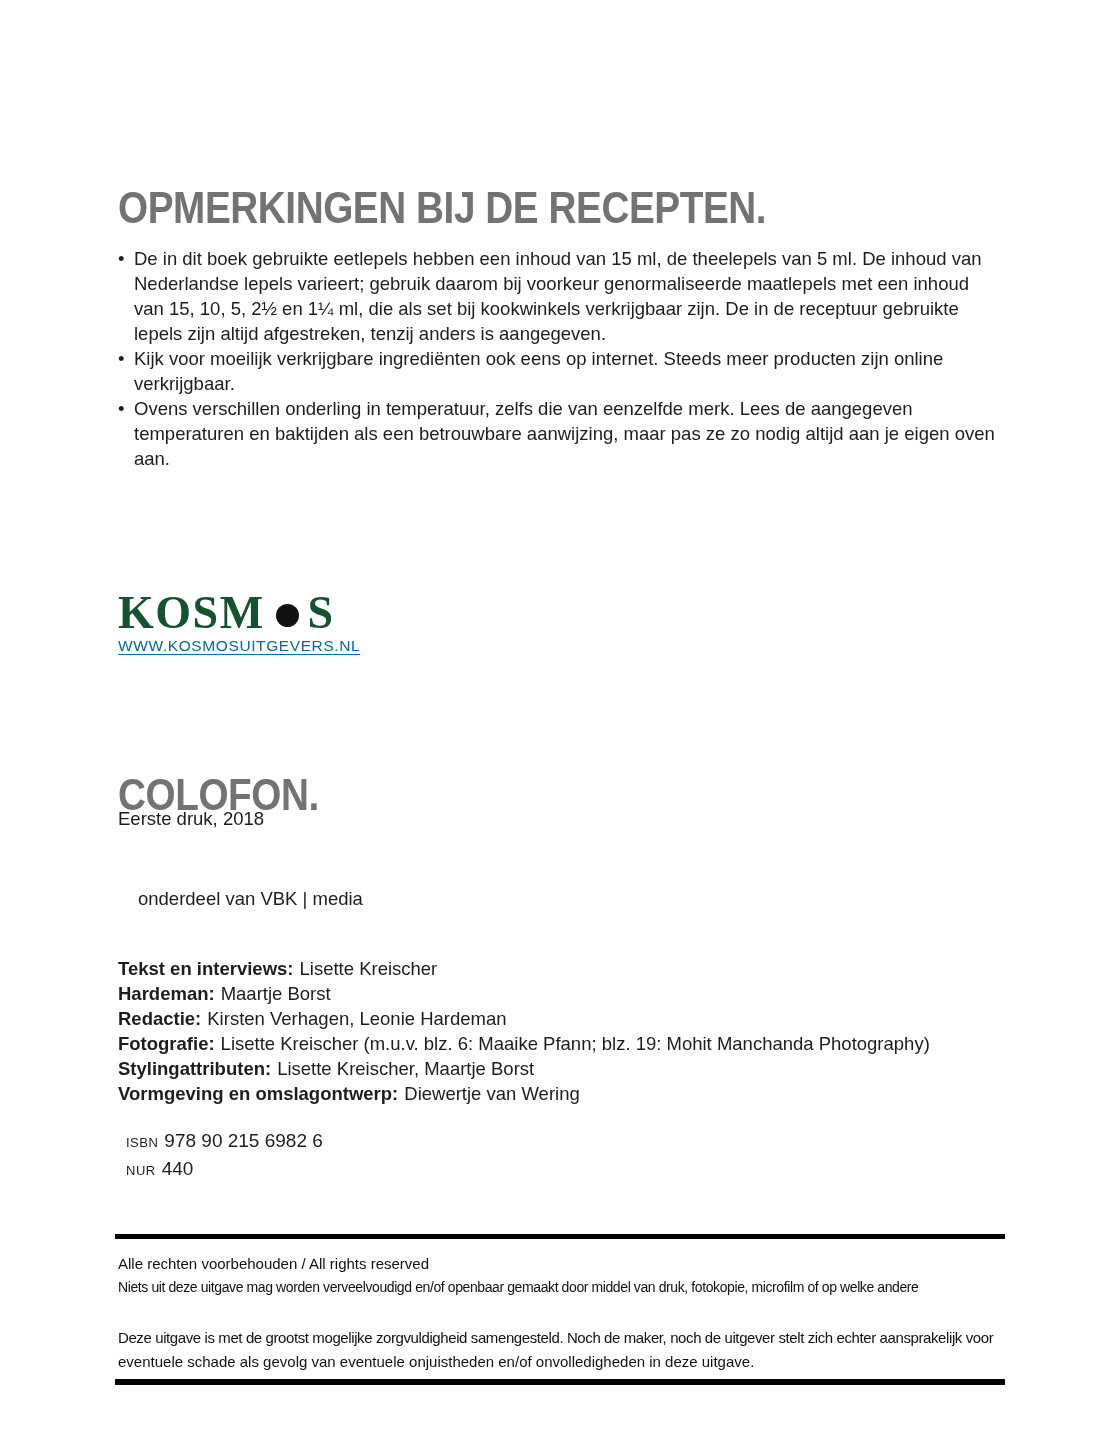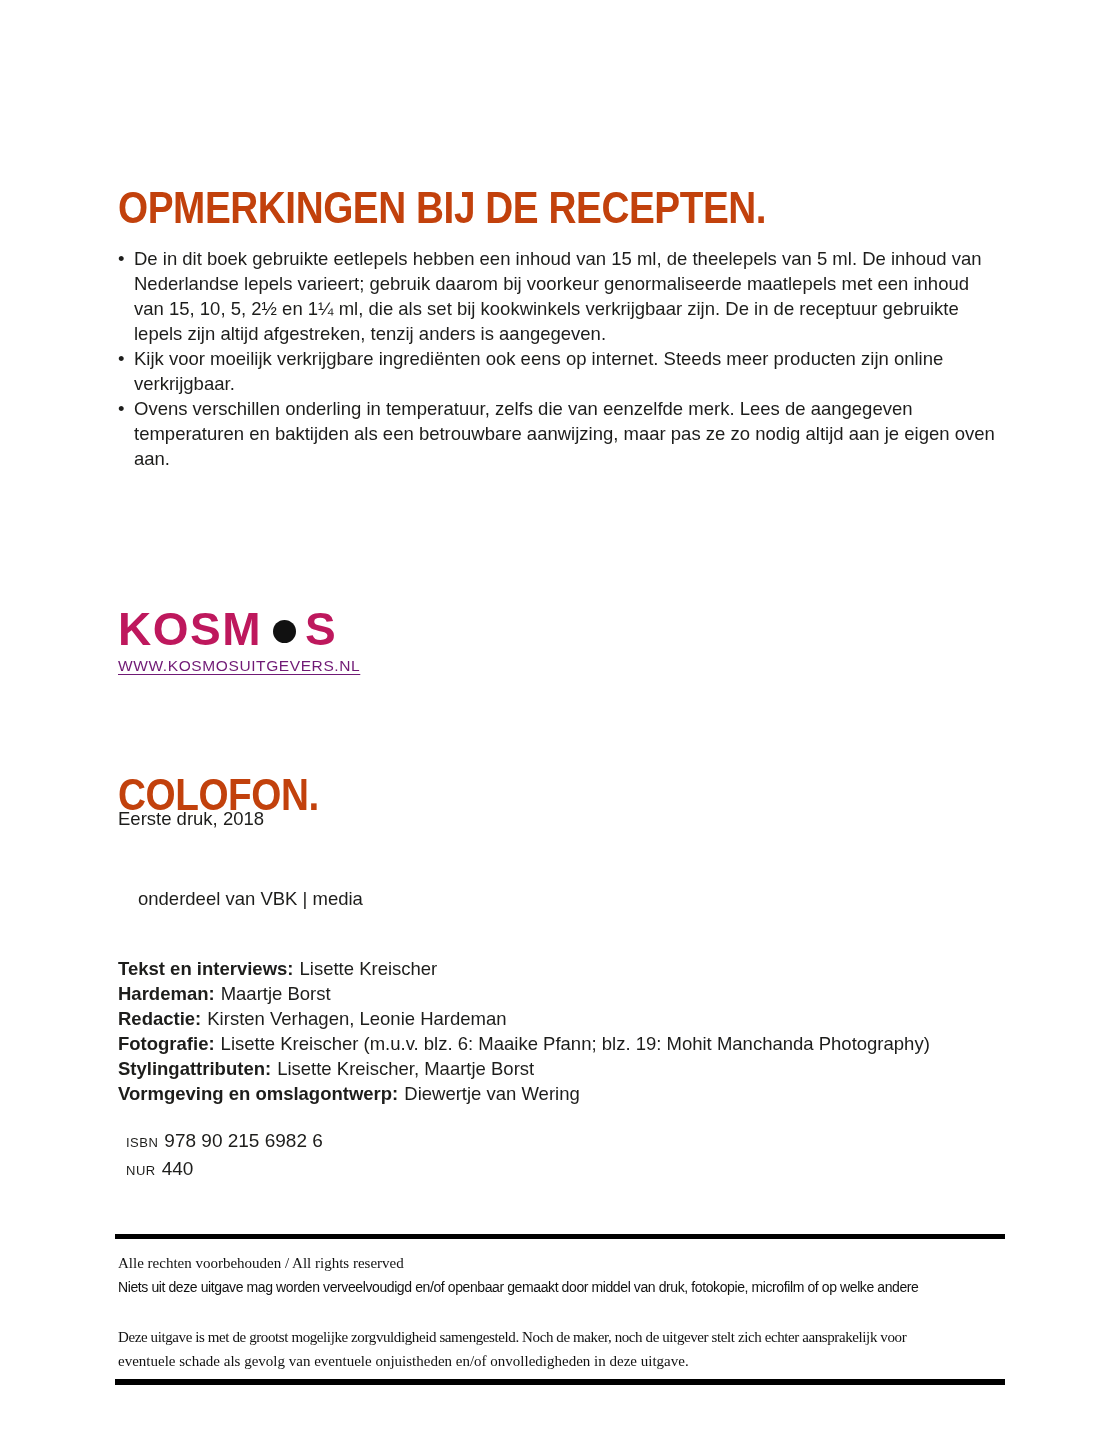--- a/index.html
+++ b/index.html
@@ -13,21 +13,21 @@
     overflow: hidden;
   }
   .abs { position: absolute; left: 118px; }
 
   
   h1, h2 {
     font-family: "Liberation Sans", sans-serif;
     font-weight: 700;
     font-size: 44px;
     line-height: 1;
-    color: #c2410c;
+    color: #737373;
     white-space: nowrap;
   }
   .cond {
     display: inline-block;
     transform: scaleX(0.88);
     transform-origin: left bottom;
     letter-spacing: -0.5px;
   }
   #notes-title { top: 186px; }
   #colophon-title { top: 773px; }
@@ -46,42 +46,43 @@
   }
   .notes-list li::before {
     content: "\2022";
     position: absolute;
     left: 0;
     top: 0;
   }
 
   
   .logo {
-    top: 606px;
+    top: 590px;
     font-size: 46px;
     font-weight: 700;
     letter-spacing: 1.5px;
     line-height: 1;
-    color: #be185d;
+    color: #14532d;
     white-space: nowrap;
+    font-family: Liberation Serif, serif;
   }
   .logo .dot {
     display: inline-block;
     width: 23px;
     height: 23px;
     border-radius: 50%;
     background: #111111;
     margin: 0 9px 3px 11px;
     vertical-align: middle;
   }
   .website {
-    top: 657px;
+    top: 637px;
     font-size: 15.5px;
     letter-spacing: 0.6px;
-    color: #701a75;
+    color: #0369a1;
     text-decoration: underline;
     text-underline-offset: 3px;
     white-space: nowrap;
   }
 
   
   .edition { top: 806px; font-size: 18.5px; line-height: 25px; }
   .copyright { top: 886px; font-size: 18.5px; line-height: 26px; }
   .copyright .indent { padding-left: 20px; }
   .credits { top: 956px; font-size: 18.5px; line-height: 25px; white-space: nowrap; }
@@ -98,21 +99,21 @@
 
   
   .rule { background: #000000; width: 890px; left: 115px; }
   #rule-top { top: 1234px; height: 5px; }
   #rule-bottom { top: 1379px; height: 6px; }
 
   
   .legal { line-height: 23.5px; white-space: nowrap; color: #111111; }
   #legal-1 { top: 1252px; }
   #legal-2 { top: 1326px; }
-  .legal .serif { font-family: Liberation Serif, serif; font-size: 15px; }
+  .legal .serif { font-family: Liberation Sans, sans-serif; font-size: 15px; }
   .legal .sans { font-family: "Liberation Sans", sans-serif; font-size: 14px; }
   .legal .tight { letter-spacing: -0.4px; }
 </style>
 </head>
 <body>
 
 <div class="page">
 
   <h1 class="abs" id="notes-title">
     <span class="cond">OPMERKINGEN BIJ DE RECEPTEN.</span>

